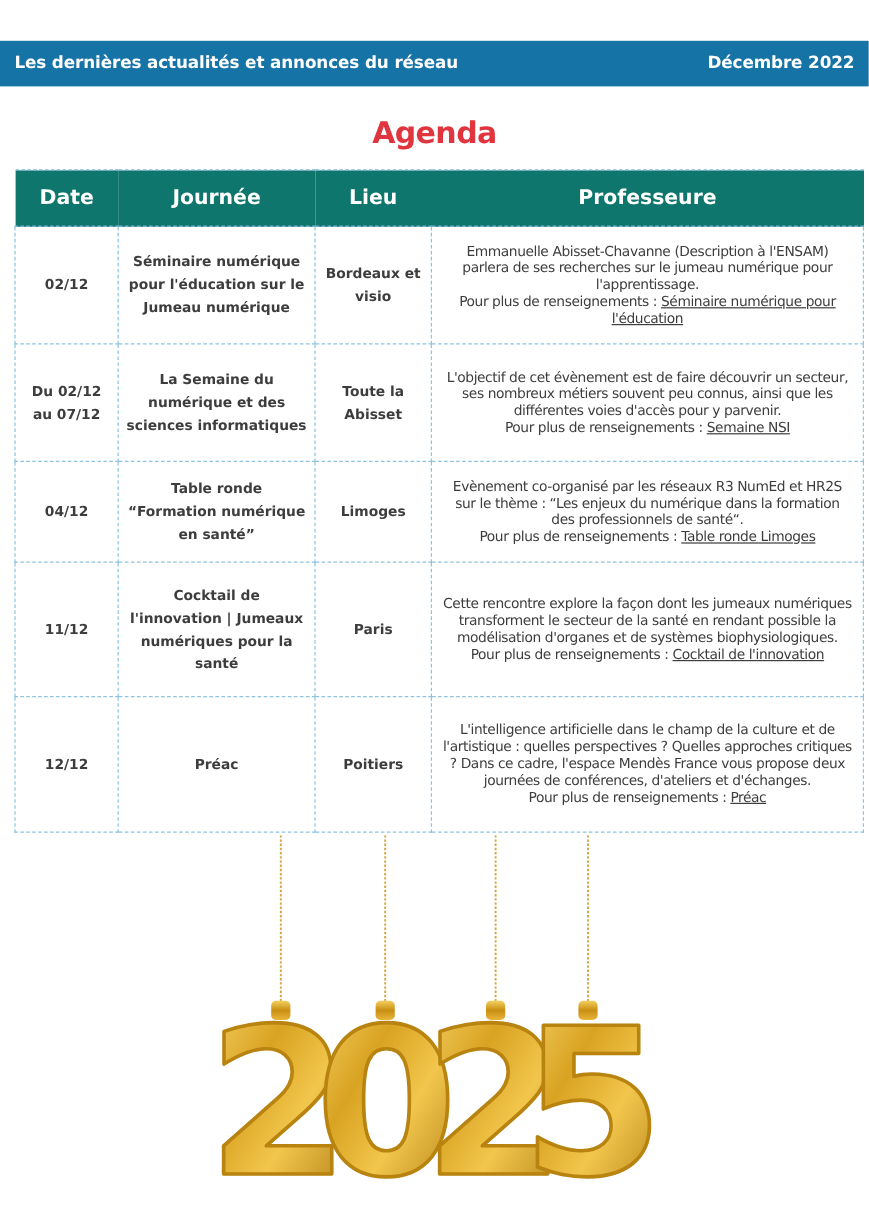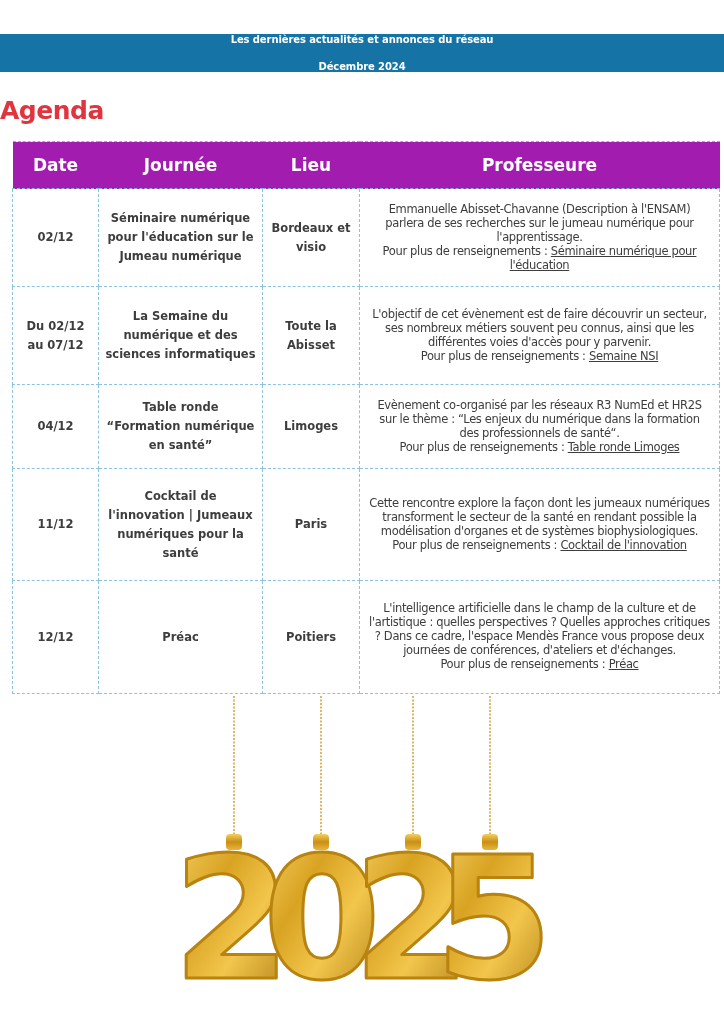--- a/index.html
+++ b/index.html
@@ -5,37 +5,36 @@
   * { box-sizing: border-box; margin: 0; padding: 0; }
   html, body { width: 724px; height: 1024px; background: #ffffff; overflow: hidden; }
   body { position: relative; font-family: "DejaVu Sans", sans-serif; color: #3a3a3a; }
 
   .banner {
     position: absolute; left: 0; top: 34px; width: 724px; height: 38px;
     background: #1673a5;
     display: flex; align-items: center; justify-content: space-between;
     padding: 0 12px 0 12px;
     color: #ffffff;
-    font-family: "DejaVu Sans", sans-serif; font-weight: bold; font-size: 10px;
+    font-family: "DejaVu Sans", sans-serif; font-weight: bold; font-size: 14px;
     letter-spacing: -0.1px;
-    flex-direction: column;
   }
 
   .title {
-    position: absolute; left: 0; top: 96px; width: 724px; text-align: left;
+    position: absolute; left: 0; top: 96px; width: 724px; text-align: center;
     color: #e0343f; font-weight: bold; font-size: 25px;
     font-family: "DejaVu Sans", sans-serif; letter-spacing: -0.5px;
   }
 
   table.agenda {
     position: absolute; left: 12px; top: 141px; width: 707px;
     border-collapse: collapse; table-layout: fixed;
   }
   table.agenda th {
-    background: #a21caf; color: #ffffff; height: 47px;
+    background: #0f766e; color: #ffffff; height: 47px;
     font-family: "DejaVu Sans", sans-serif; font-weight: bold; font-size: 17px;
     text-align: center; border: 1px dashed #7fb8d8; border-left: none; border-right: none;
   }
   table.agenda td {
     border: 1px dashed #8cc3e0;
     vertical-align: middle; text-align: center;
   }
   .col-date { width: 86px; }
   .col-day { width: 164px; }
   .col-place { width: 97px; }
@@ -54,21 +53,21 @@
 
   .ornament {
     position: absolute; left: 180px; top: 696px; width: 370px; height: 320px;
   }
 </style>
 </head>
 <body>
 
 <div class="banner">
   <span>Les dernières actualités et annonces du réseau</span>
-  <span>Décembre 2024</span>
+  <span>Décembre 2022</span>
 </div>
 
 <div class="title">Agenda</div>
 
 <table class="agenda">
   <colgroup>
     <col class="col-date">
       <col class="col-day">
       <col class="col-place">
       <col class="col-desc">

